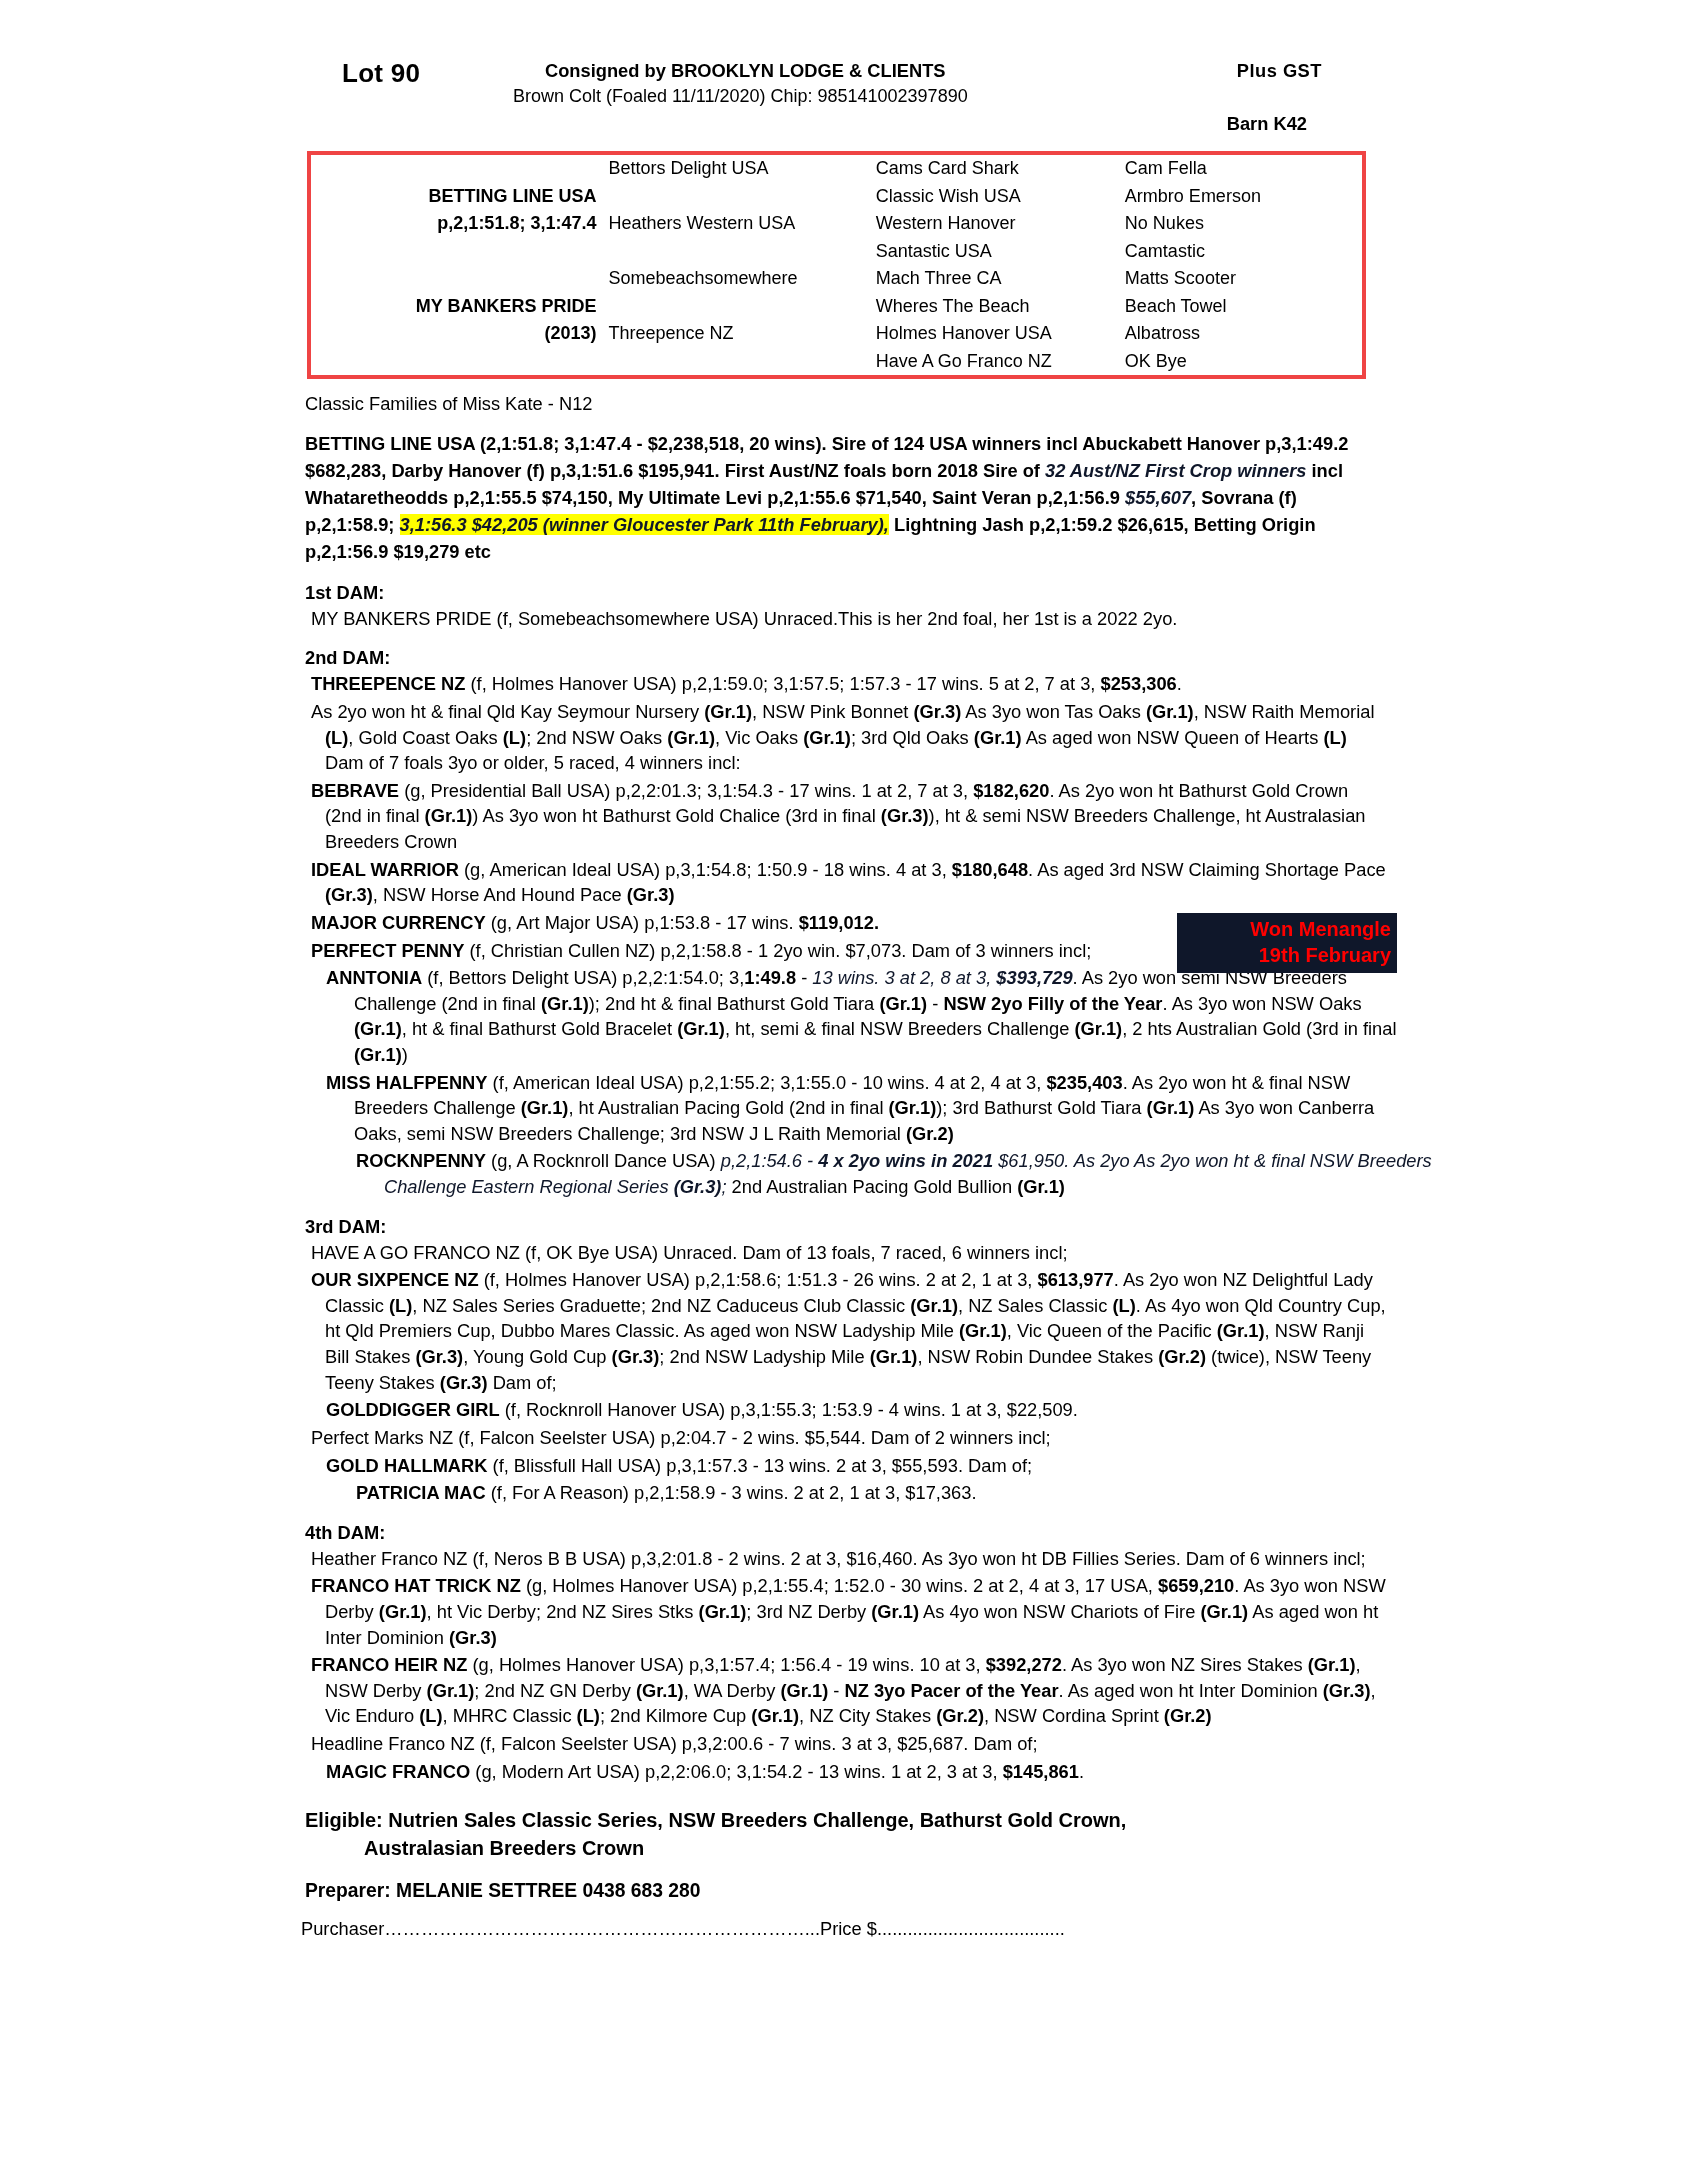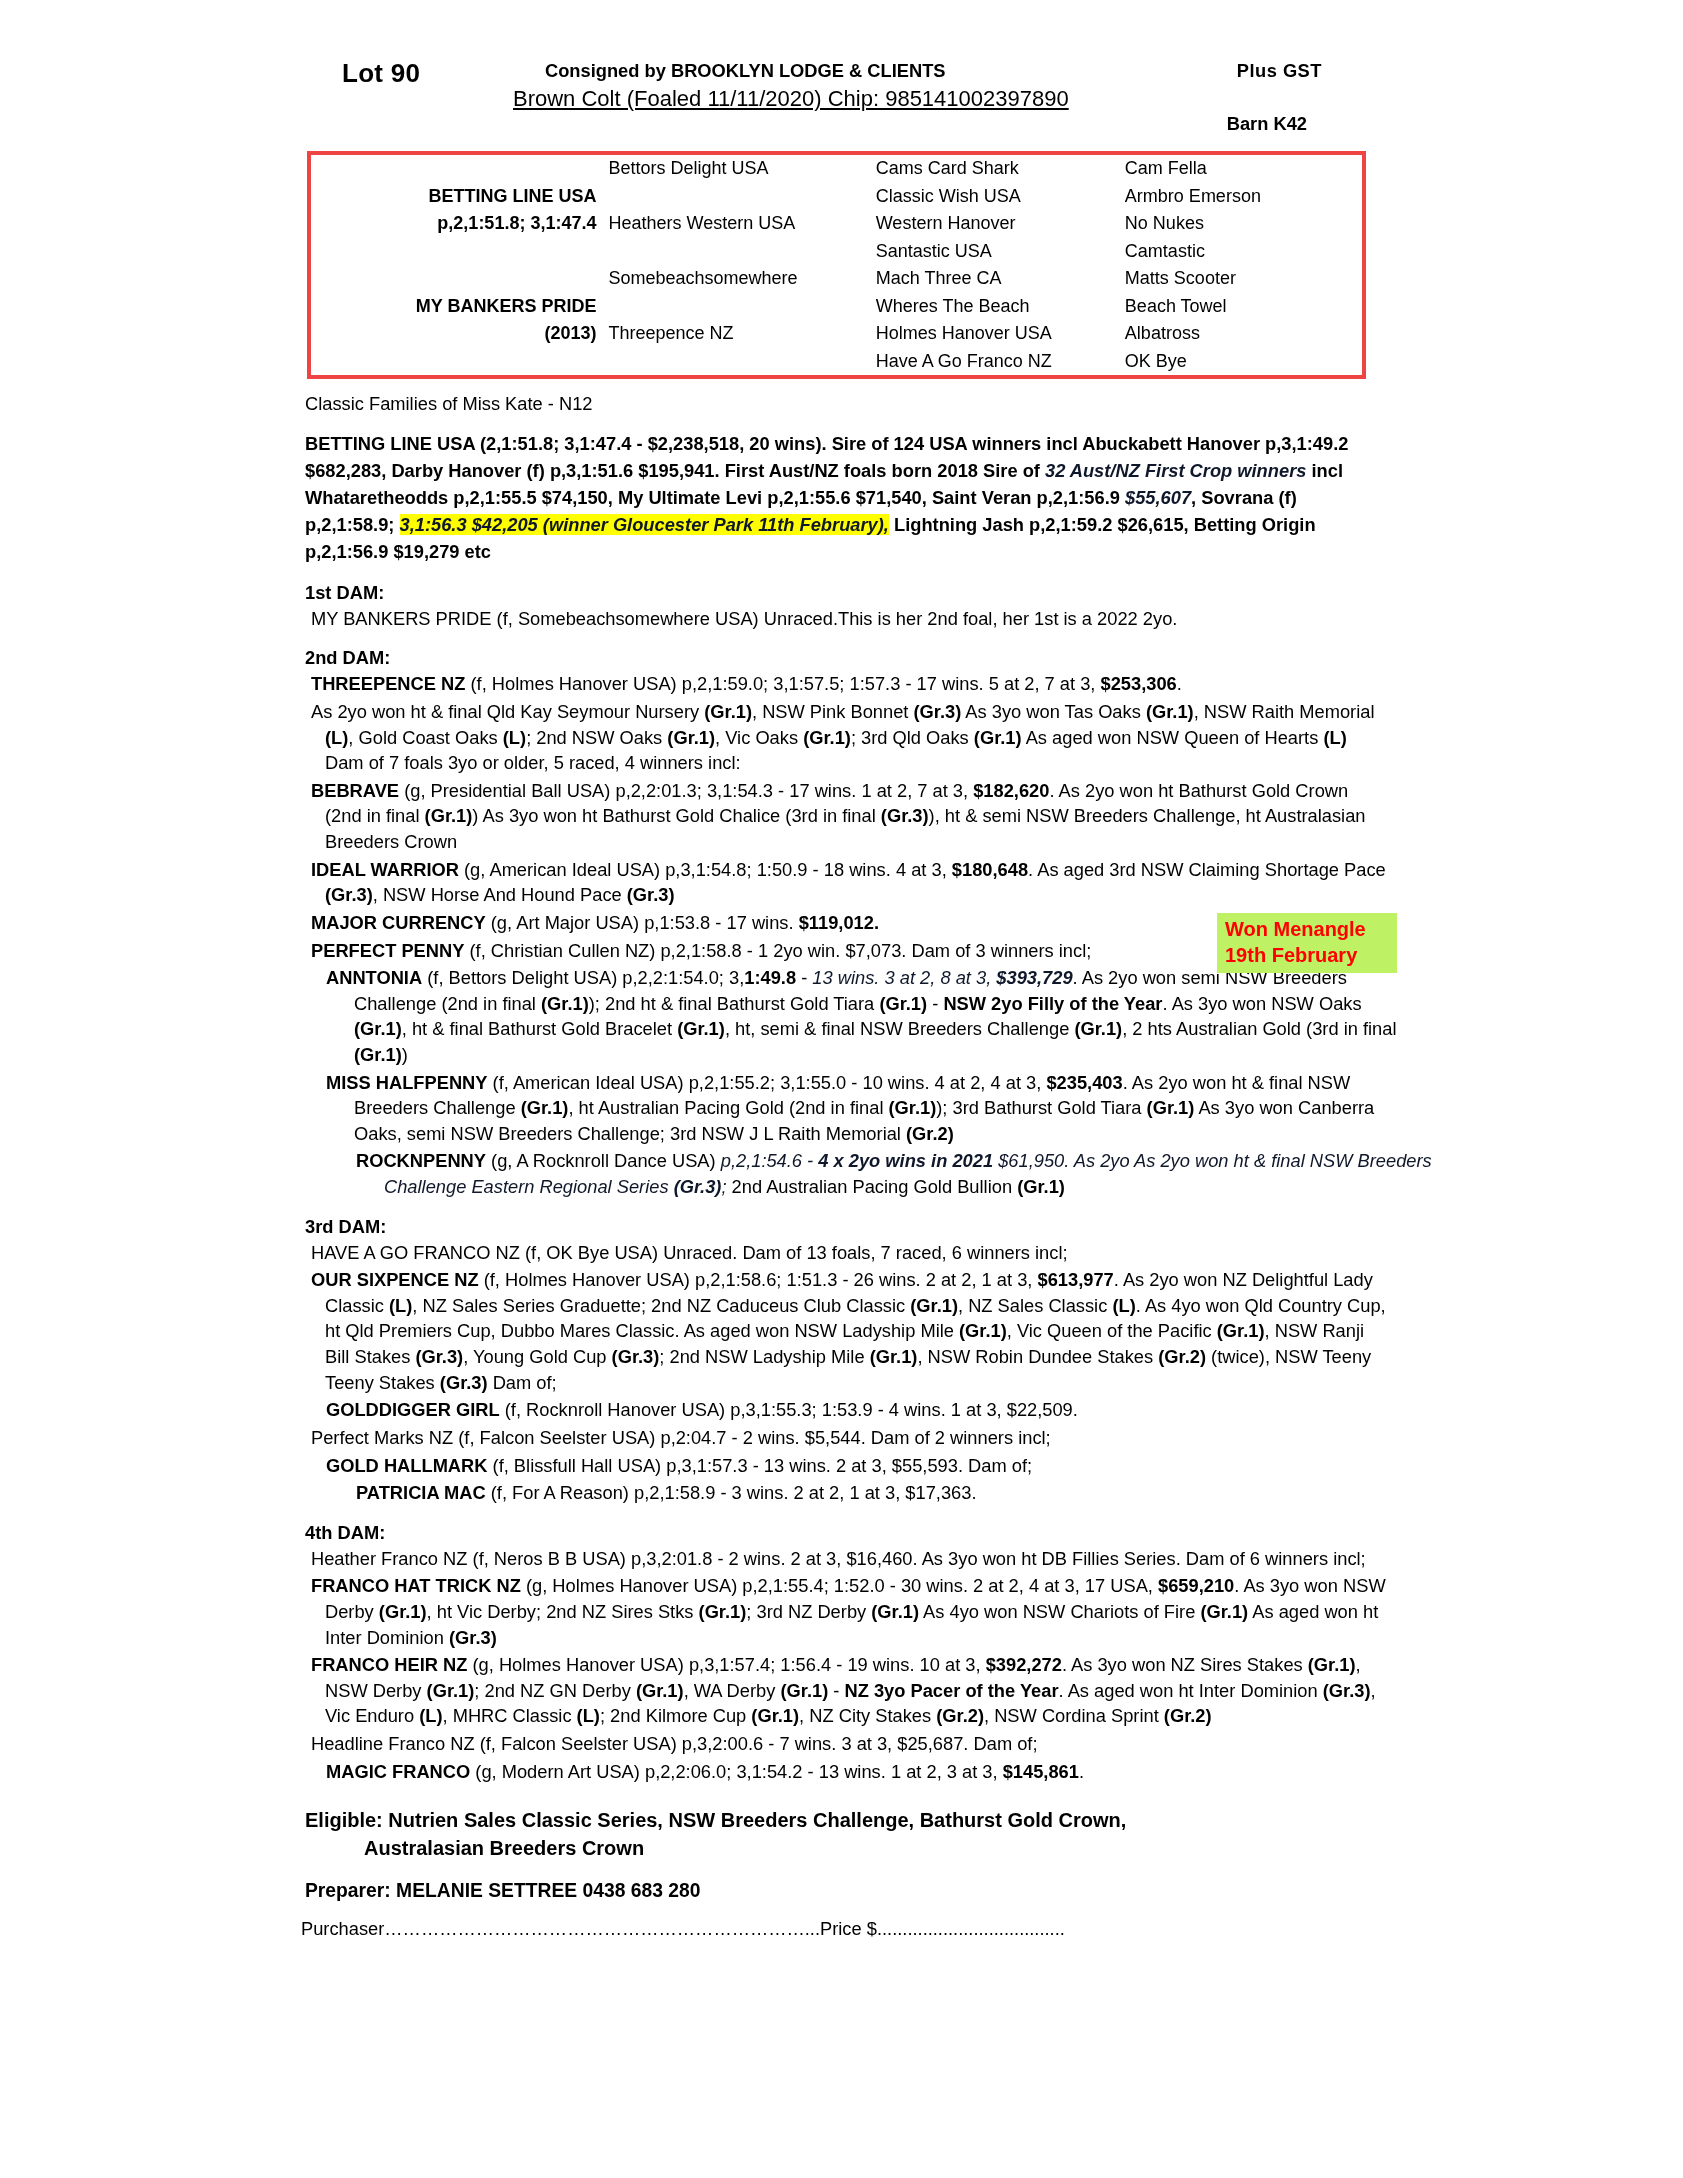--- a/index.html
+++ b/index.html
@@ -45,22 +45,21 @@
     position: absolute;
     left: 248px;
     top: 10px;
     font-size: 18.3px;
     font-weight: bold;
   }
   .foaled {
     position: absolute;
     left: 216px;
     top: 36px;
-    font-size: 22px;
-    text-decoration: underline;
+    font-size: 18px;
   }
   .plus-gst {
     position: absolute;
     right: 74px;
     top: 10px;
     font-size: 18.3px;
     font-weight: bold;
     letter-spacing: 0.5px;
   }
   .barn {
@@ -148,24 +147,25 @@
     margin: 16px 0 0 4px;
     font-size: 18.3px;
     letter-spacing: 0px;
   }
 
   
   .note-box {
     position: absolute;
     right: -1px;
     top: 863px;
-    width: 180px;
-    background: #bef264;
+    width: 220px;
+    background: #0f172a;
     padding: 4px 6px 5px 8px;
     box-sizing: border-box;
+    text-align: right;
   }
   .note-box div {
     color: #ff0000;
     font-weight: bold;
     font-size: 20px;
     line-height: 1.28;
   }
 </style>
 </head>
 <body>

